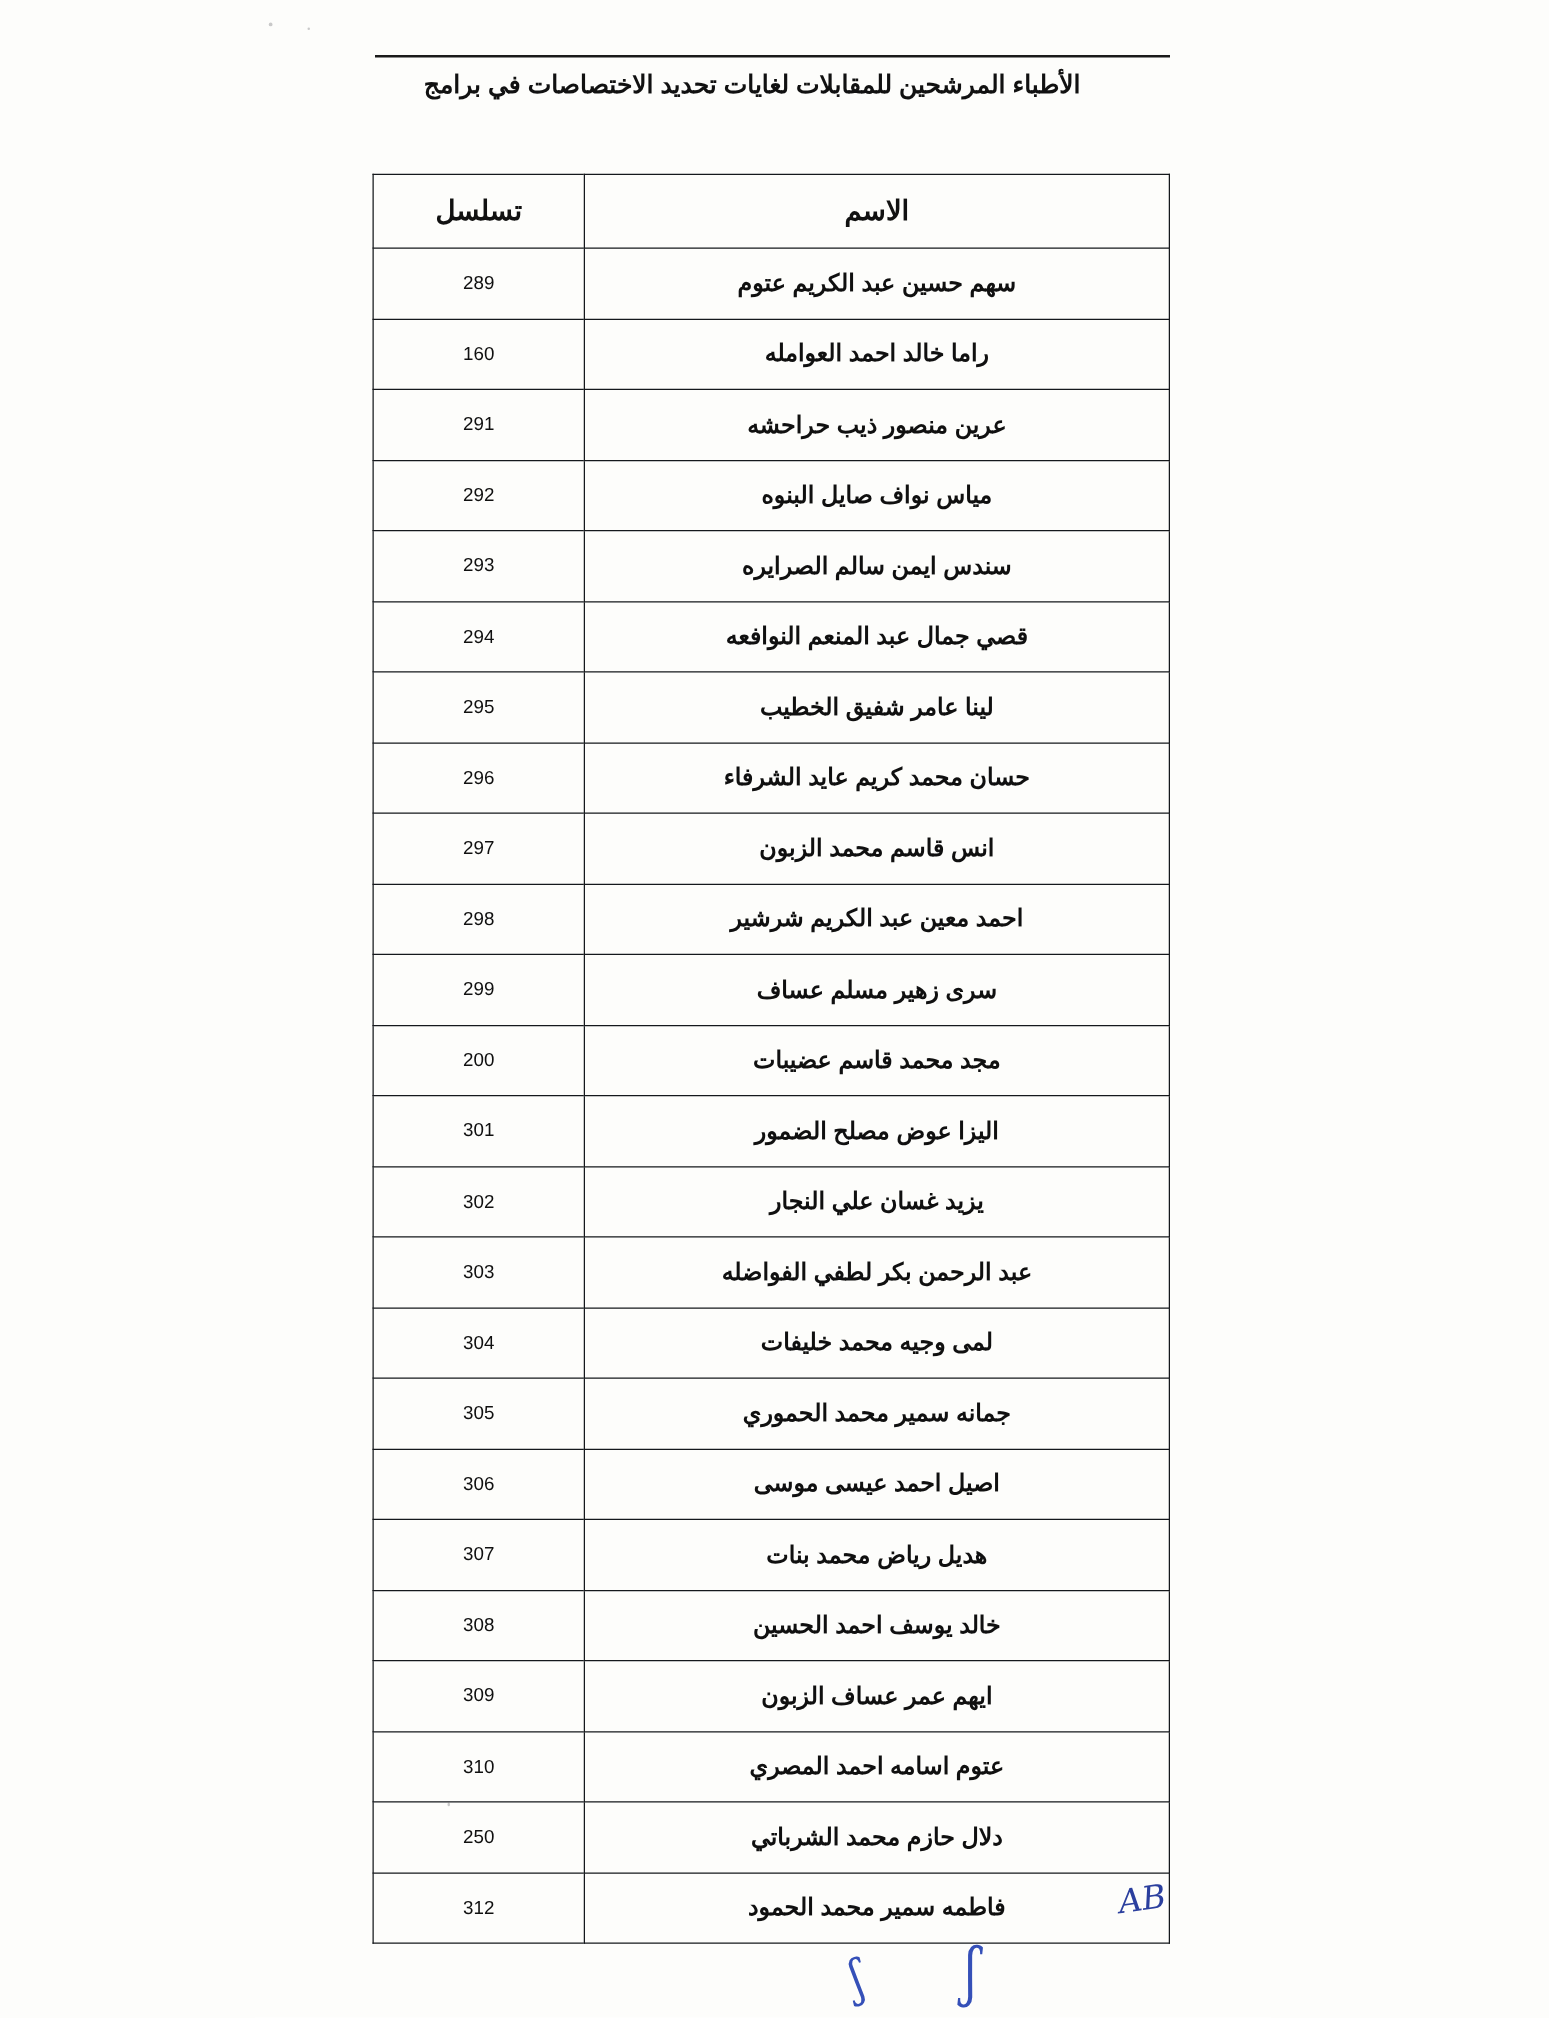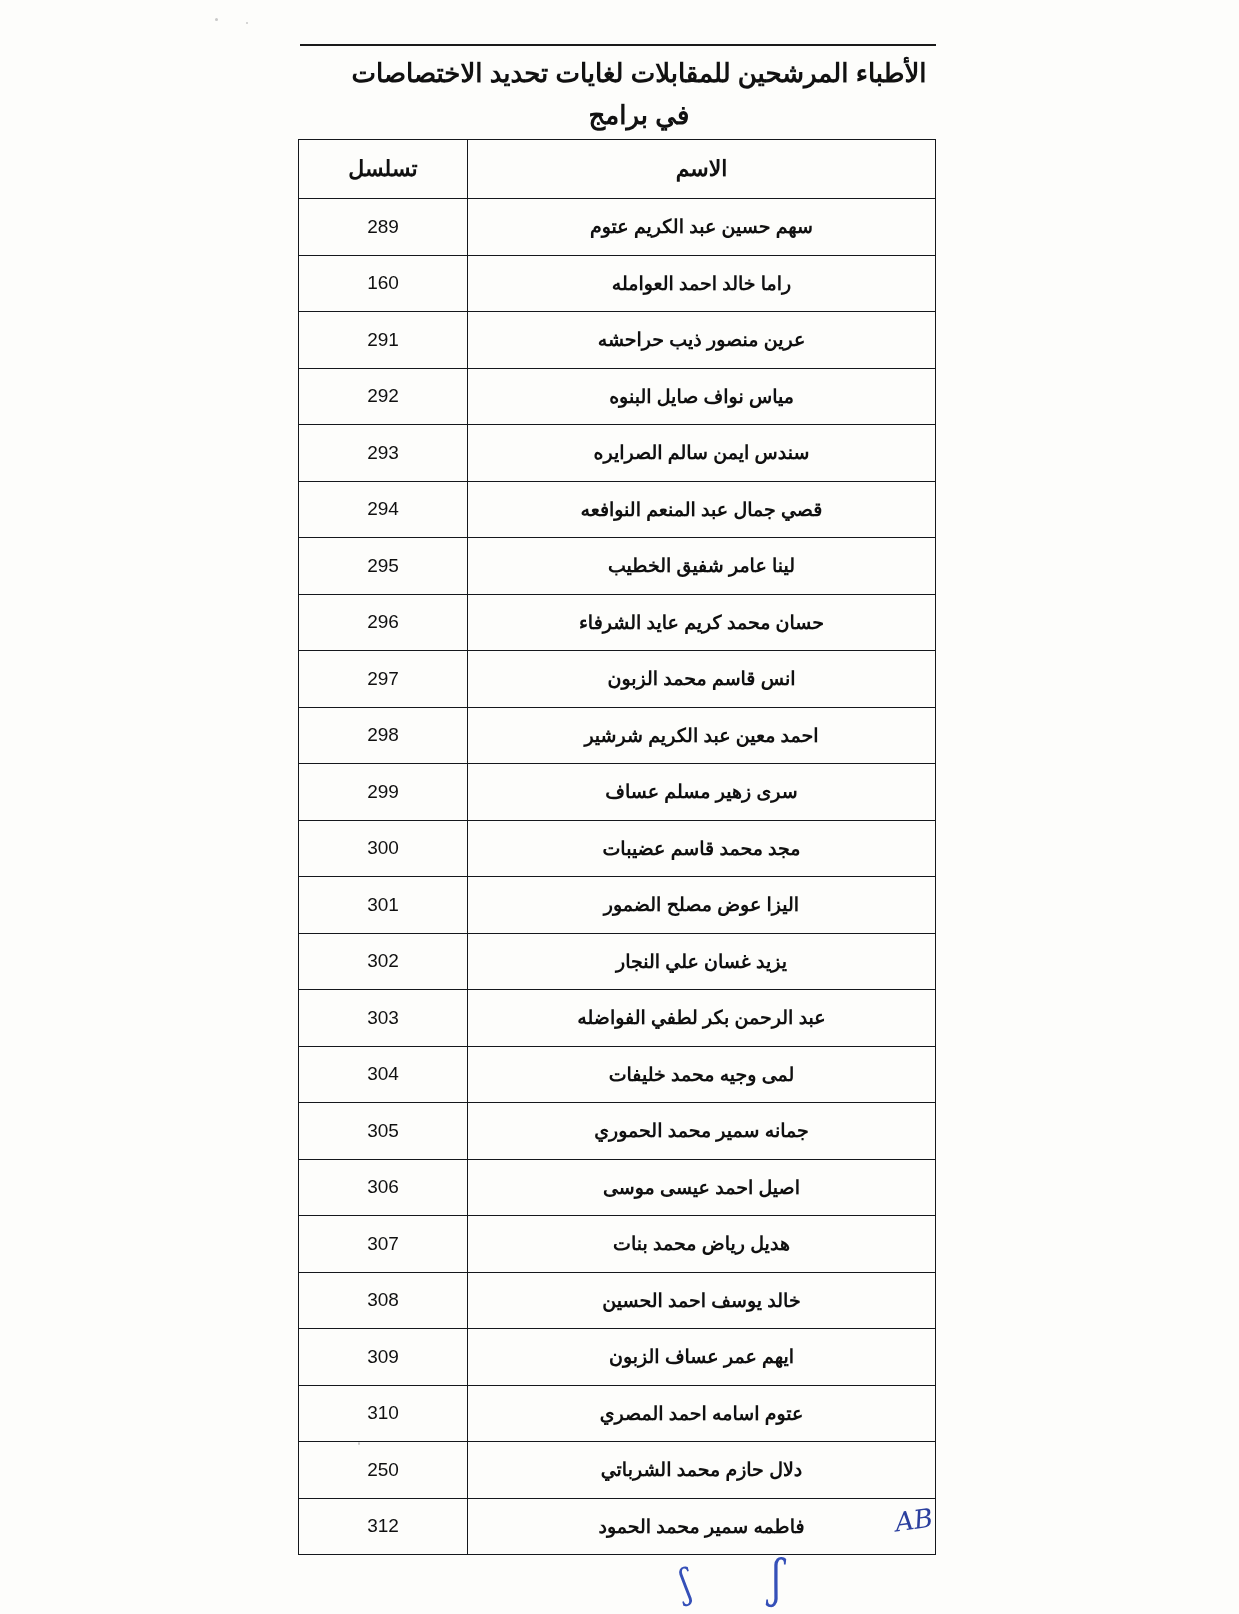--- a/index.html
+++ b/index.html
@@ -39,22 +39,22 @@
     width: 636px;
     height: 2px;
     background: #1a1a1a;
   }
 
   .title {
     position: absolute;
     top: 52px;
     right: 300px;
     width: 600px;
-    text-align: center;
-    font-size: 26px;
+    text-align: left;
+    font-size: 20px;
     font-weight: bold;
     line-height: 1.62;
     letter-spacing: 0px;
     color: #111;
   }
 
   .table-wrap {
     position: absolute;
     top: 139px;
     right: 303px;
@@ -90,21 +90,21 @@
     height: 55.5px;
     font-size: 19px;
     text-align: center;
     font-weight: bold;
     color: #101010;
     padding-bottom: 2px;
   }
 
   td.seq-cell {
     height: 55.5px;
-    font-size: 19px;
+    font-size: 15px;
     text-align: center;
     color: #101010;
     direction: ltr;
   }
 
   
   .ink {
     position: absolute;
     color: #2b3f9e;
     font-family: "DejaVu Serif", serif;
@@ -211,21 +211,21 @@
         <tr>
           <td class="name-cell">احمد معين عبد الكريم شرشير</td>
           <td class="seq-cell">298</td>
         </tr>
         <tr>
           <td class="name-cell">سرى زهير مسلم عساف</td>
           <td class="seq-cell">299</td>
         </tr>
         <tr>
           <td class="name-cell">مجد محمد قاسم عضيبات</td>
-          <td class="seq-cell">300</td>
+          <td class="seq-cell">200</td>
         </tr>
         <tr>
           <td class="name-cell">اليزا عوض مصلح الضمور</td>
           <td class="seq-cell">301</td>
         </tr>
         <tr>
           <td class="name-cell">يزيد غسان علي النجار</td>
           <td class="seq-cell">302</td>
         </tr>
         <tr>

